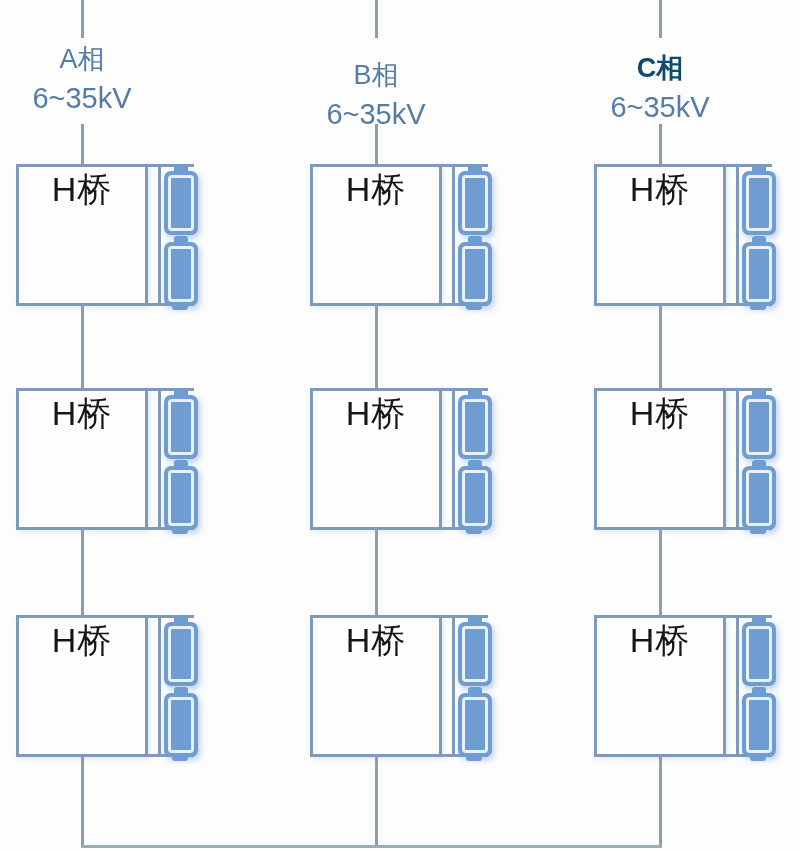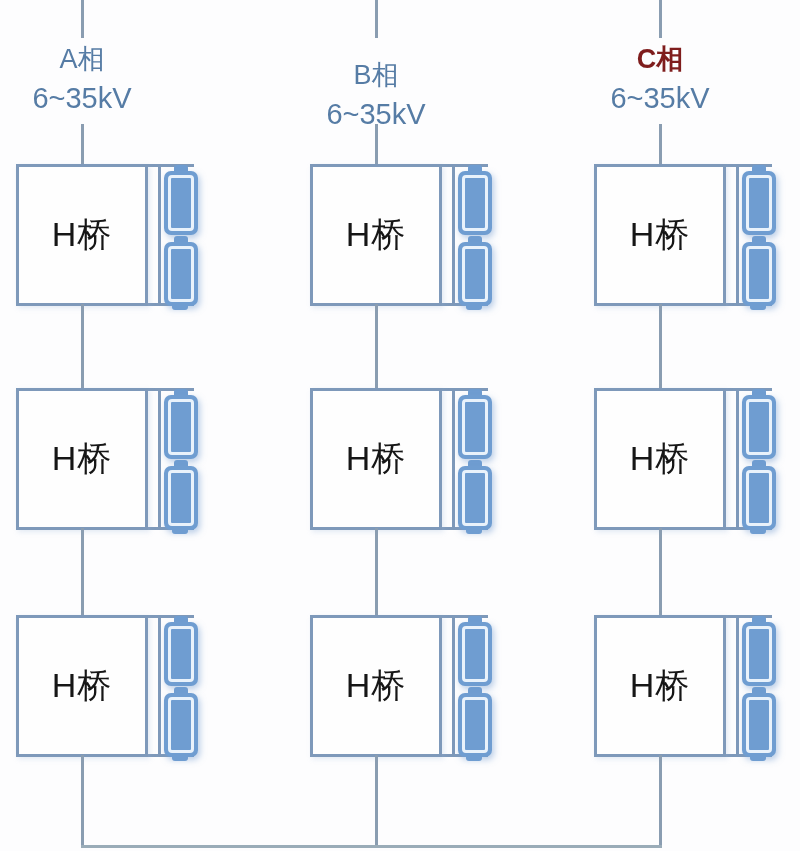--- a/index.html
+++ b/index.html
@@ -6,28 +6,28 @@
   body{font-family:"Liberation Sans","DejaVu Sans",sans-serif;}
   .canvas{position:relative;width:800px;height:851px;background:#fdfdfe;overflow:hidden;}
 
   
   .vline{position:absolute;width:3px;background:#8a9db1;}
   .bus{position:absolute;height:3px;background:#9aacb8;}
 
   
   .phase-header{position:absolute;width:190px;text-align:center;color:#567ca5;}
   .phase-label{font-size:27px;line-height:38px;}
-  .phase-label.bold{font-weight:700;color:#7f1d1d;}
+  .phase-label.bold{font-weight:700;color:#0c4a6e;margin-top:9px;}
   .phase-voltage{font-size:29px;line-height:40px;}
 
   
   .unit{position:absolute;width:200px;height:142px;}
   .hsquare{position:absolute;left:0;top:0;width:132px;height:142px;
     box-sizing:border-box;border:3px solid #7e99ba;background:#fefefe;
-    display:flex;align-items:center;justify-content:center;
+    display:flex;align-items:flex-start;justify-content:center;
     box-shadow:2px 2px 5px rgba(150,180,215,0.25);}
   .hsquare .hlabel{font-size:34px;color:#161616;letter-spacing:1px;}
   .rail{position:absolute;left:142px;top:0;width:3px;height:142px;background:#7e99ba;}
   .ext{position:absolute;height:3px;width:47px;left:131px;background:#7e99ba;}
   .ext.top{top:0;}
   .ext.bot{bottom:0;}
 
   
   .battery-stack{position:absolute;left:148px;top:1px;width:34px;height:141px;}
   .battery{position:absolute;left:0;width:34px;height:70px;}

